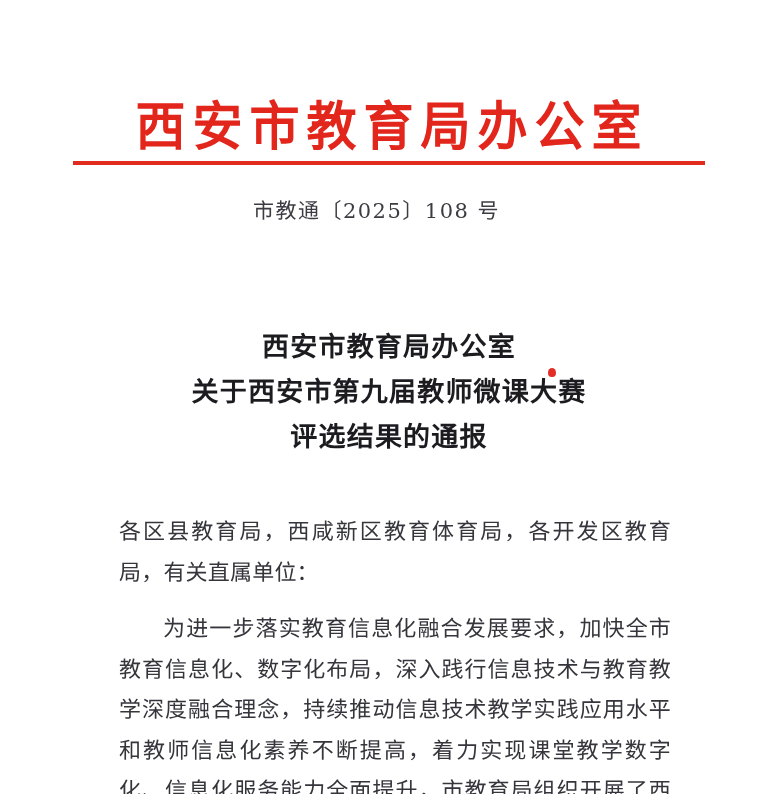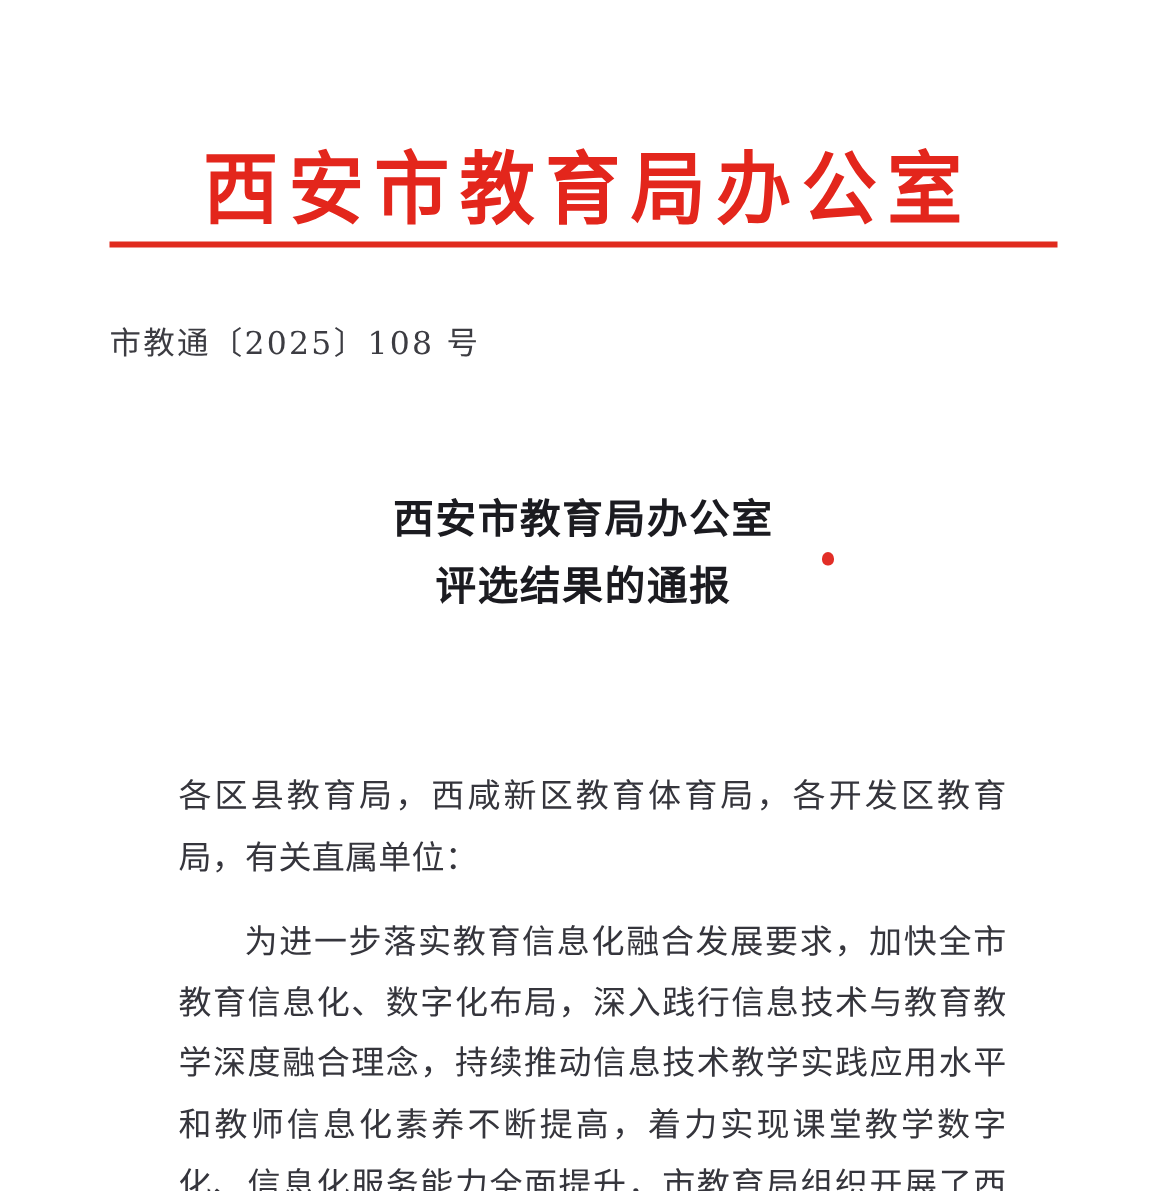--- a/index.html
+++ b/index.html
@@ -52,23 +52,23 @@
     top: 161px;
     width: 632px;
     height: 4px;
     background: #e02b1e;
   }
 
   
   .docnum-row {
     position: absolute;
     left: 73px;
-    top: 214px;
+    top: 196px;
     width: 607px;
-    text-align: left;
+    text-align: center;
   }
   .docnum {
     font-size: 21px;
     line-height: 30px;
     color: #3c3c42;
     letter-spacing: 1.5px;
     white-space: nowrap;
   }
 
   
@@ -129,20 +129,21 @@
     <div class="letterhead-title">西安市教育局办公室</div>
   </div>
   <div class="letterhead-rule"></div>
 
   <div class="docnum-row">
     <span class="docnum">市教通〔2025〕108 号</span>
   </div>
 
   <div class="doc-title">
     <div class="doc-title-line">西安市教育局办公室</div>
+    <div class="doc-title-line">关于西安市第九届教师微课大赛</div>
     <div class="doc-title-line">评选结果的通报</div>
   </div>
 
   <div class="seal-speck"></div>
 
   <div class="body-block">
     <p class="body-para">各区县教育局，西咸新区教育体育局，各开发区教育局，有关直属单位：</p>
     <p class="body-para indent">为进一步落实教育信息化融合发展要求，加快全市教育信息化、数字化布局，深入践行信息技术与教育教学深度融合理念，持续推动信息技术教学实践应用水平和教师信息化素养不断提高，着力实现课堂教学数字化、信息化服务能力全面提升，市教育局组织开展了西安市第九届教师微课大赛。现将本次活动评选结果通报如下：</p>
   </div>
 

